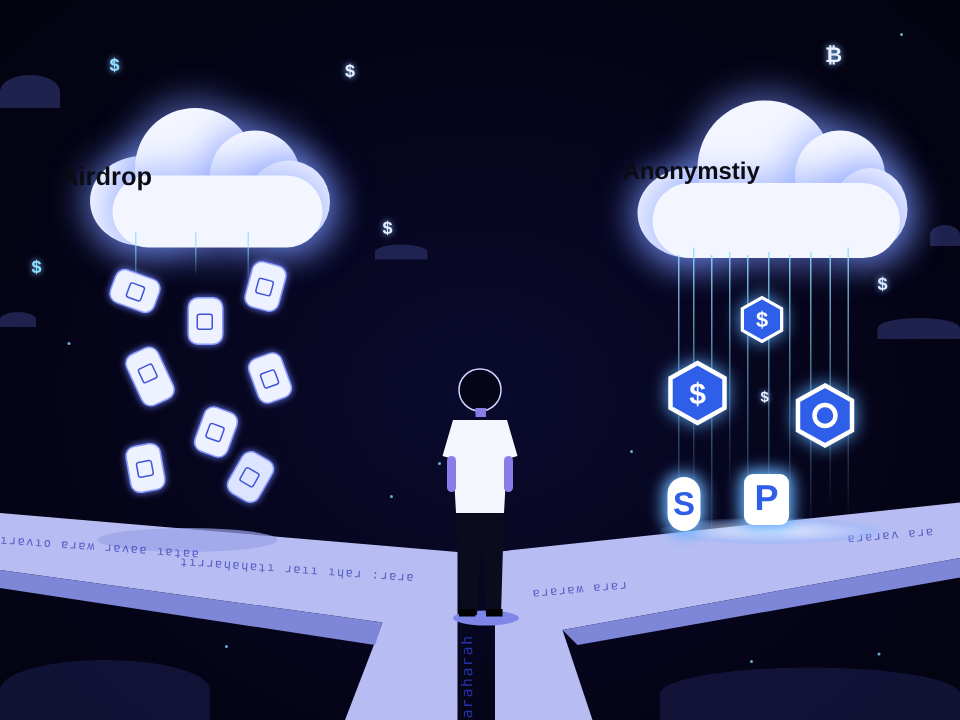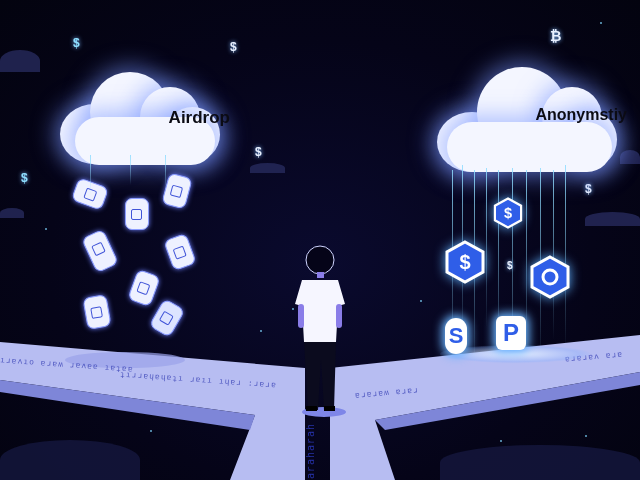--- a/index.html
+++ b/index.html
@@ -3,21 +3,21 @@
 <meta charset="utf-8">
 <style>
   html,body{margin:0;padding:0;}
   body{width:640px;height:480px;overflow:hidden;background:#04041a;font-family:"Liberation Sans",sans-serif;}
   .scene{position:relative;width:640px;height:480px;overflow:hidden;
     background:radial-gradient(ellipse at 50% 55%, #0a0a2e 0%, #050418 60%, #03030f 100%);}
   .abs{position:absolute;}
   .star{position:absolute;width:2px;height:2px;border-radius:50%;background:#7fd8ff;opacity:.8;}
   .cloud{position:absolute;}
   .cloud .puff{position:absolute;background:#f4f6ff;border-radius:50%;box-shadow:0 0 22px 6px rgba(120,150,255,.55);}
-  .cloud .label{position:absolute;left:0;right:0;text-align:right;color:#0b0b14;font-weight:bold;z-index:5;line-height:1.15;}
+  .cloud .label{position:absolute;left:0;right:0;text-align:left;color:#0b0b14;font-weight:bold;z-index:5;line-height:1.15;}
   .rain{position:absolute;width:1px;background:linear-gradient(#8fdcff,rgba(60,120,255,0));opacity:.85;}
   .hex{position:absolute;width:36px;height:36px;}
   .hex svg{width:100%;height:100%;filter:drop-shadow(0 0 6px #5fb0ff);}
   .tile{position:absolute;background:#fff;border-radius:6px;color:#2f5ee8;font-weight:bold;text-align:center;box-shadow:0 0 10px 3px #6ab4ff;}
   .coin-glyph{position:absolute;color:#e8f0ff;font-weight:bold;font-size:12px;text-shadow:0 0 4px #7fb8ff;}
   .dim-cloud{position:absolute;background:#272a5c;border-radius:50% 50% 0 0;opacity:.8;}
   .bot{position:absolute;width:22px;height:30px;border:1.5px solid #8c9dff;border-radius:7px;background:#eef1ff;box-shadow:0 0 5px #6e80ff;}
   .bot:after{content:"";position:absolute;left:5px;top:10px;width:9px;height:9px;border:1.5px solid #4054d8;border-radius:2px;}
   .path-text{position:absolute;color:#3d46b8;font-family:"DejaVu Sans Mono",monospace;font-size:8px;letter-spacing:1px;white-space:nowrap;opacity:.8;}
 </style>
@@ -79,21 +79,21 @@
 
   <div class="bot" style="left:78px;top:178px;transform:rotate(-70deg);"></div>
   <div class="bot" style="left:125px;top:198px;"></div>
   <div class="bot" style="left:165px;top:175px;transform:rotate(15deg);"></div>
   <div class="bot" style="left:88px;top:232px;transform:rotate(-25deg);height:36px;"></div>
   <div class="bot" style="left:168px;top:236px;transform:rotate(-20deg);"></div>
   <div class="bot" style="left:132px;top:272px;transform:rotate(20deg);"></div>
   <div class="bot" style="left:85px;top:296px;transform:rotate(-10deg);"></div>
   <div class="bot" style="left:155px;top:302px;transform:rotate(30deg);background:#dde4ff;"></div>
 
-  <div class="cloud" style="left:427px;top:62px;width:200px;height:115px;">
+  <div class="cloud" style="left:415px;top:62px;width:200px;height:115px;">
     <div class="puff" style="left:10px;top:50px;width:70px;height:60px;"></div>
     <div class="puff" style="left:50px;top:5px;width:90px;height:90px;"></div>
     <div class="puff" style="left:115px;top:25px;width:60px;height:60px;"></div>
     <div class="puff" style="left:140px;top:50px;width:50px;height:55px;"></div>
     <div class="puff" style="left:20px;top:60px;width:165px;height:50px;border-radius:25px;"></div>
     <div class="label" style="top:44px;font-size:16px;">
       <div>Anonymstiy</div>
     </div>
   </div>
 

